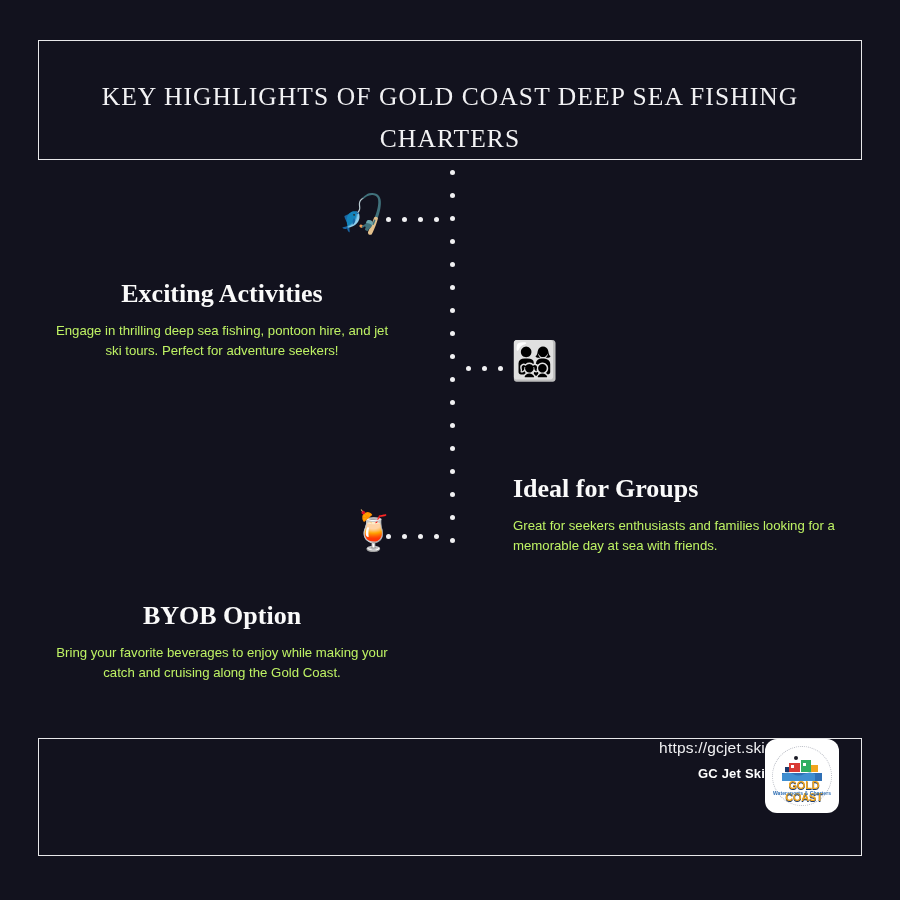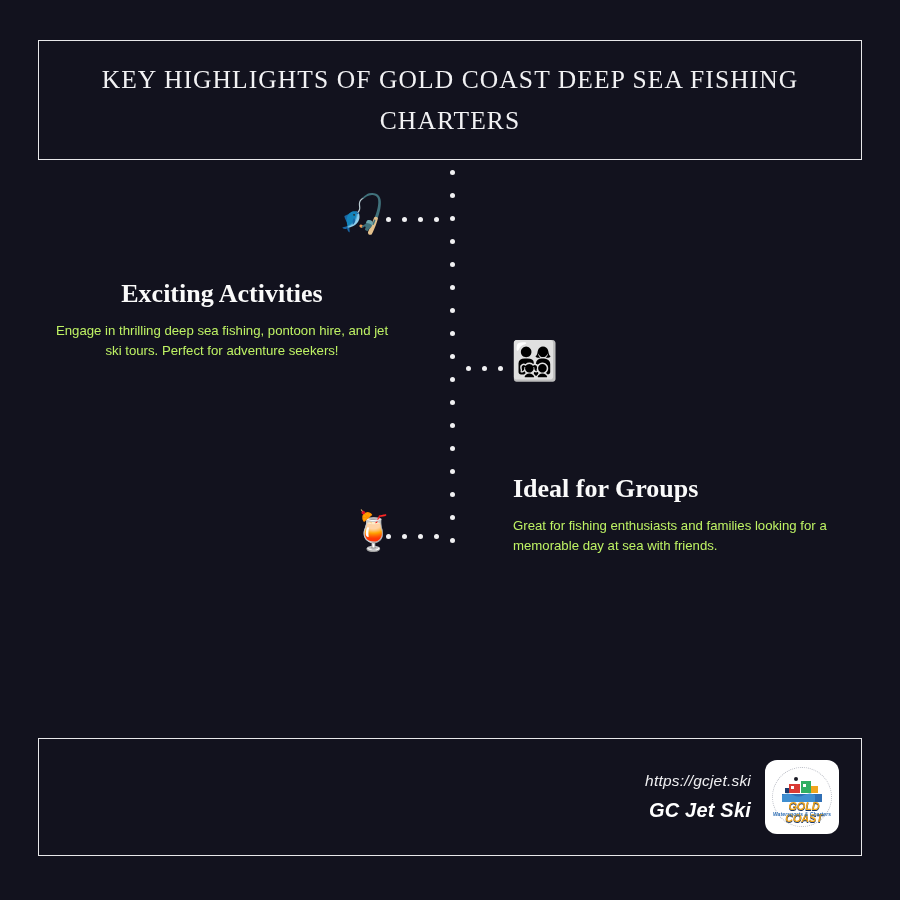--- a/index.html
+++ b/index.html
@@ -16,21 +16,21 @@
     width:900px; height:900px;
     background:#12121e;
   }
 
   
   .title-frame {
     position:absolute;
     left:38px; top:40px;
     width:824px; height:120px;
     border:1.5px solid #e8e8ea;
-    display:flex; align-items:center; justify-content:center;
+    display:flex; align-items:flex-end; justify-content:center;
   }
   .title-text {
     font-family:"Liberation Serif", serif;
     font-size:25.5px;
     letter-spacing:1.1px;
     color:#f2f2f4;
     text-align:center;
     line-height:1.62;
     text-transform:uppercase;
     font-weight:400;
@@ -89,33 +89,33 @@
   
   .footer-frame {
     position:absolute;
     left:38px; top:738px;
     width:824px; height:118px;
     border:1.5px solid #e8e8ea;
   }
   .footer-inner {
     position:absolute;
     right:22px; top:0; height:100%;
-    display:flex; align-items:center; gap:14px;font-style:italic;
+    display:flex; 
   }
   .footer-texts { text-align:right; }
   .footer-url {
     font-family:"Liberation Sans", sans-serif;
     font-size:15.5px;
     color:#f0f0f2;
     letter-spacing:.2px;
     margin-bottom:9px;
   }
   .footer-brand {
     font-family:"Liberation Sans", sans-serif;
-    font-size:20px;
+    font-size:13px;
     font-weight:700;
     color:#ffffff;
     letter-spacing:.2px;
   }
 
   .logo-tile {
     width:74px; height:74px;
     background:#ffffff;
     border-radius:12px;
     position:relative;
@@ -197,24 +197,28 @@
 
   <div class="emoji" id="emoji-fishing">🎣</div>
   <div class="block align-right" id="block-activities">
     <div class="heading">Exciting Activities</div>
     <div class="body">Engage in thrilling deep sea fishing, pontoon hire, and jet ski tours. Perfect for adventure seekers!</div>
   </div>
 
   <div class="emoji" id="emoji-family">👨‍👩‍👧‍👦</div>
   <div class="block align-left" id="block-groups">
     <div class="heading">Ideal for Groups</div>
-    <div class="body">Great for fishing enthusiasts and families looking for a memorable day at sea with friends.</div>
+    <div class="body">Great for seekers enthusiasts and families looking for a memorable day at sea with friends.</div>
   </div>
 
   <div class="emoji" id="emoji-drink">🍹</div>
+  <div class="block align-right" id="block-byob">
+    <div class="heading">BYOB Option</div>
+    <div class="body">Bring your favorite beverages to enjoy while making your catch and cruising along the Gold Coast.</div>
+  </div>
 
   <div class="footer-frame">
     <div class="footer-inner">
       <div class="footer-texts">
         <div class="footer-url">https://gcjet.ski</div>
         <div class="footer-brand">GC Jet Ski</div>
       </div>
       <div class="logo-tile">
         <div class="logo-ring"></div>
         <svg class="logo-art" viewBox="0 0 44 28">

